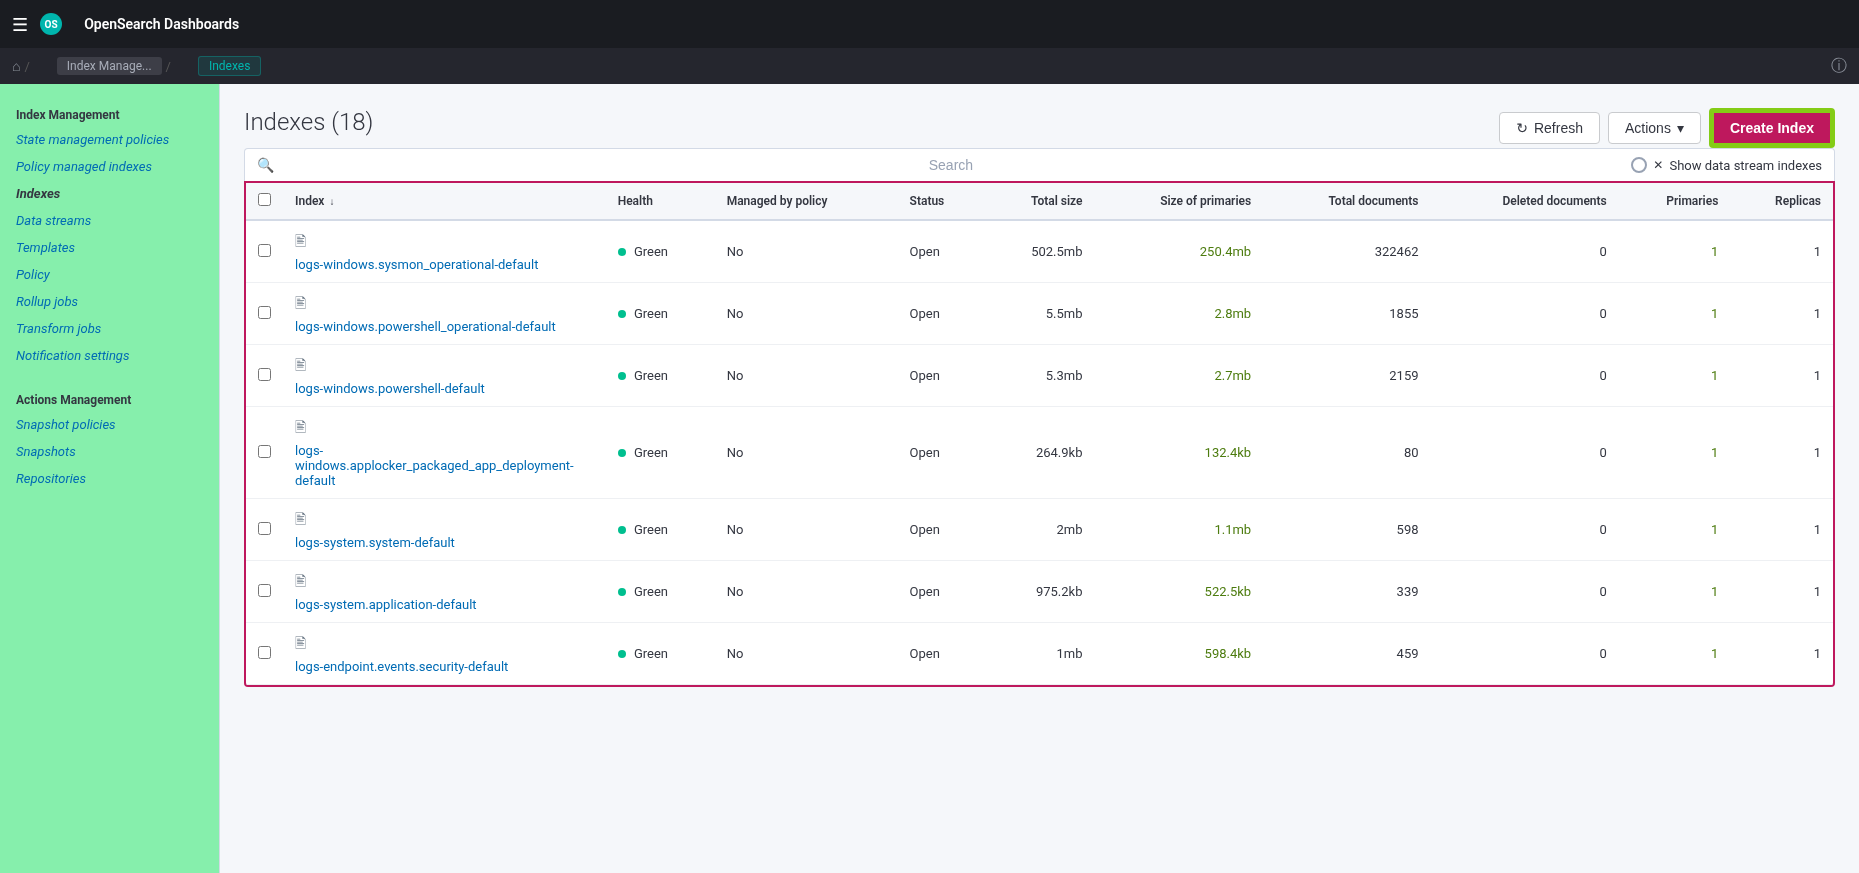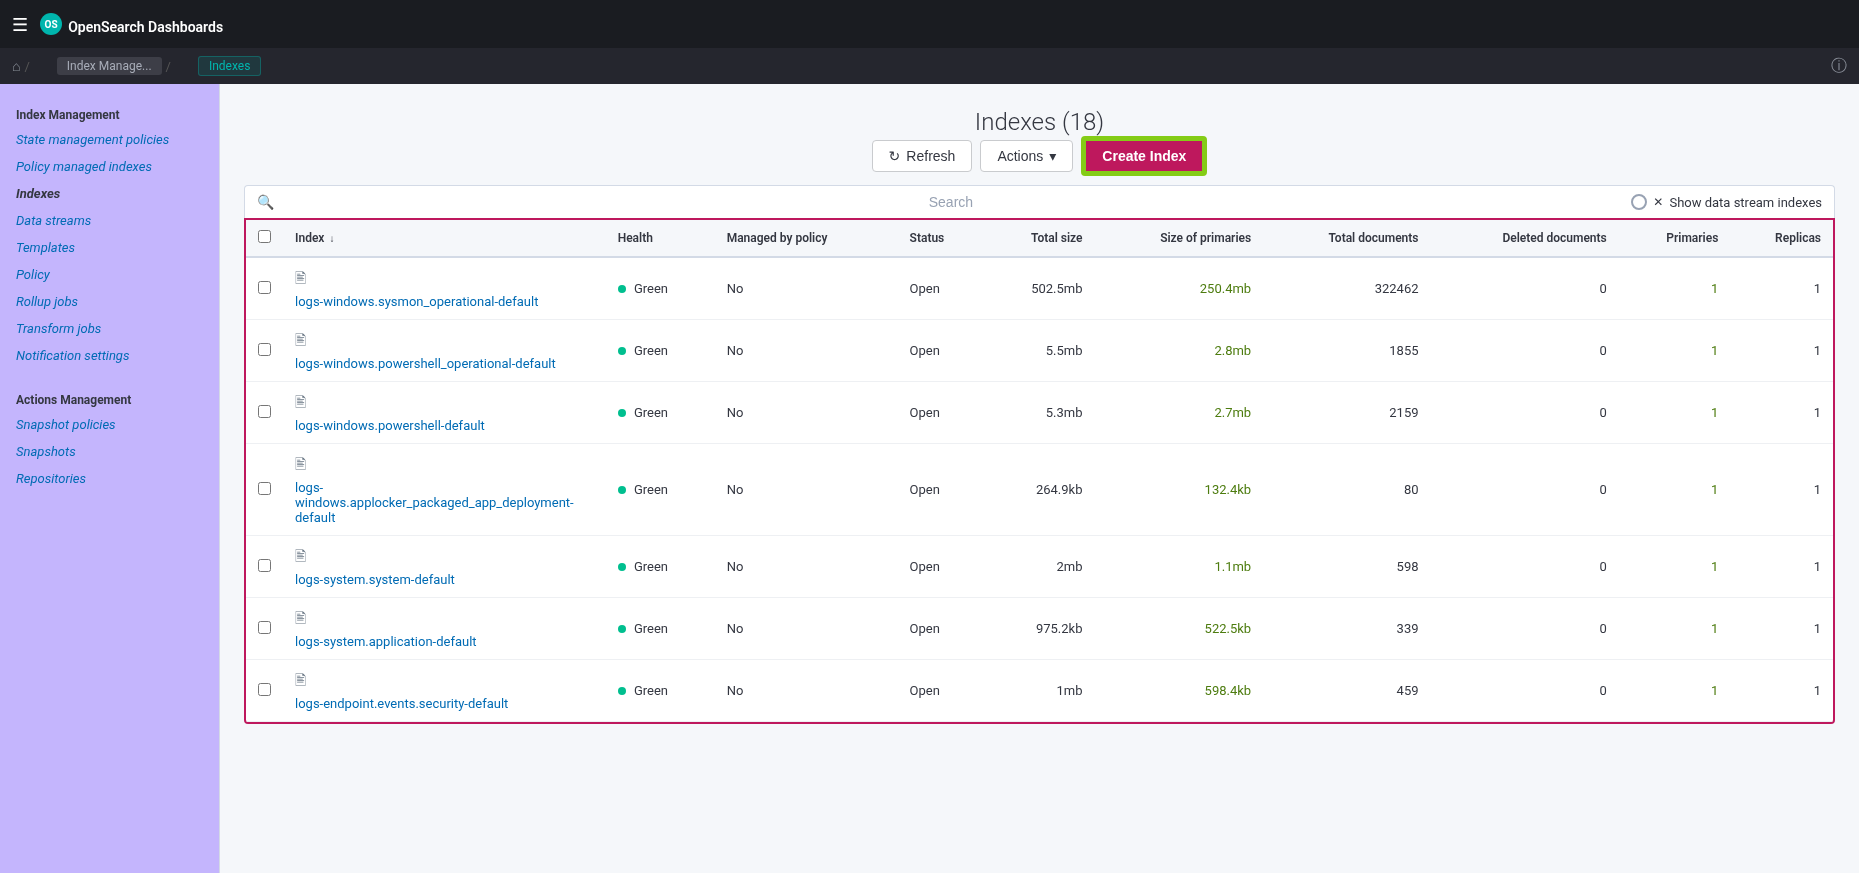--- a/index.html
+++ b/index.html
@@ -11,21 +11,21 @@
       height: 48px;
       display: flex;
       align-items: center;
       padding: 0 12px;
       gap: 12px;
       position: fixed;
       top: 0; left: 0; right: 0;
       z-index: 100;
     }
     .hamburger-icon { color: #fff; font-size: 18px; cursor: pointer; }
-    .logo-area { display: flex; align-items: flex-end; gap: 6px; color: #fff; font-size: 14px; font-weight: 600; }
+    .logo-area { display: flex; align-items: center; gap: 22px; color: #fff; font-size: 14px; font-weight: 600; }
     .logo-circle { width: 22px; height: 22px; background: #00b5ad; border-radius: 50%; display: flex; align-items: center; justify-content: center; color: white; font-size: 10px; font-weight: bold; }
 
     
     .breadcrumb-bar {
       background: #25262e;
       height: 36px;
       display: flex;
       align-items: center;
       padding: 0 12px;
       gap: 4px;
@@ -54,21 +54,21 @@
     
     .layout {
       display: flex;
       margin-top: 84px;
       height: calc(100vh - 84px);
     }
 
     
     .sidebar {
       width: 220px;
-      background: #c4b5fd;
+      background: #86efac;
       border-right: 1px solid #d3dae6;
       padding: 16px 0;
       overflow-y: auto;
       flex-shrink: 0;
     }
     .sidebar-section-title {
       font-size: 12px;
       font-weight: 700;
       color: #343741;
       padding: 8px 16px 4px;
@@ -92,24 +92,23 @@
     
     .main-content {
       flex: 1;
       overflow-y: auto;
       padding: 24px;
     }
 
     
     .page-header {
       display: flex;
-      align-items: center;
+      align-items: flex-start;
       justify-content: space-between;
-      margin-bottom: 9px;
-      flex-direction: column;
+      margin-bottom: 0;
     }
     .page-title {
       font-size: 24px;
       font-weight: 300;
       color: #343741;
     }
     .header-actions { display: flex; gap: 8px; align-items: center; }
 
     .btn {
       padding: 7px 16px;

